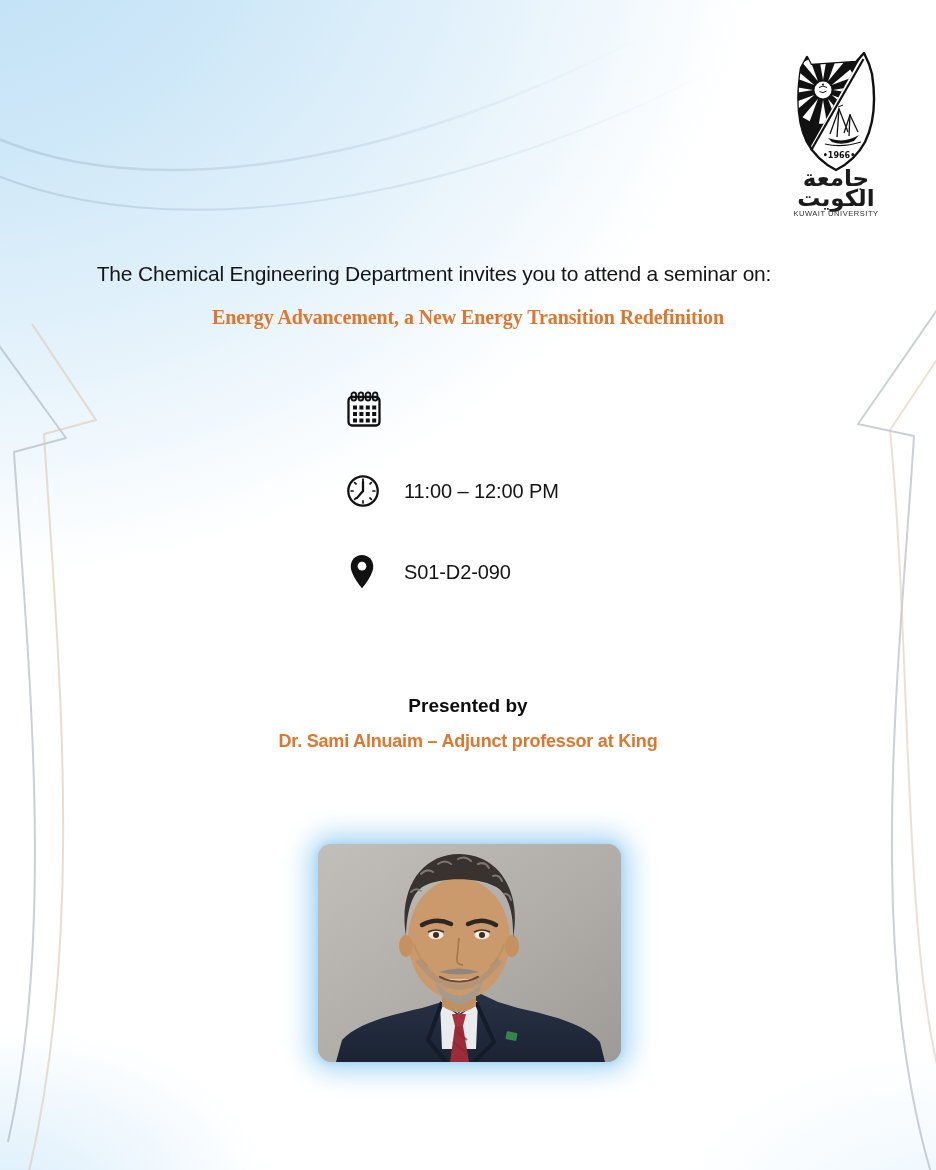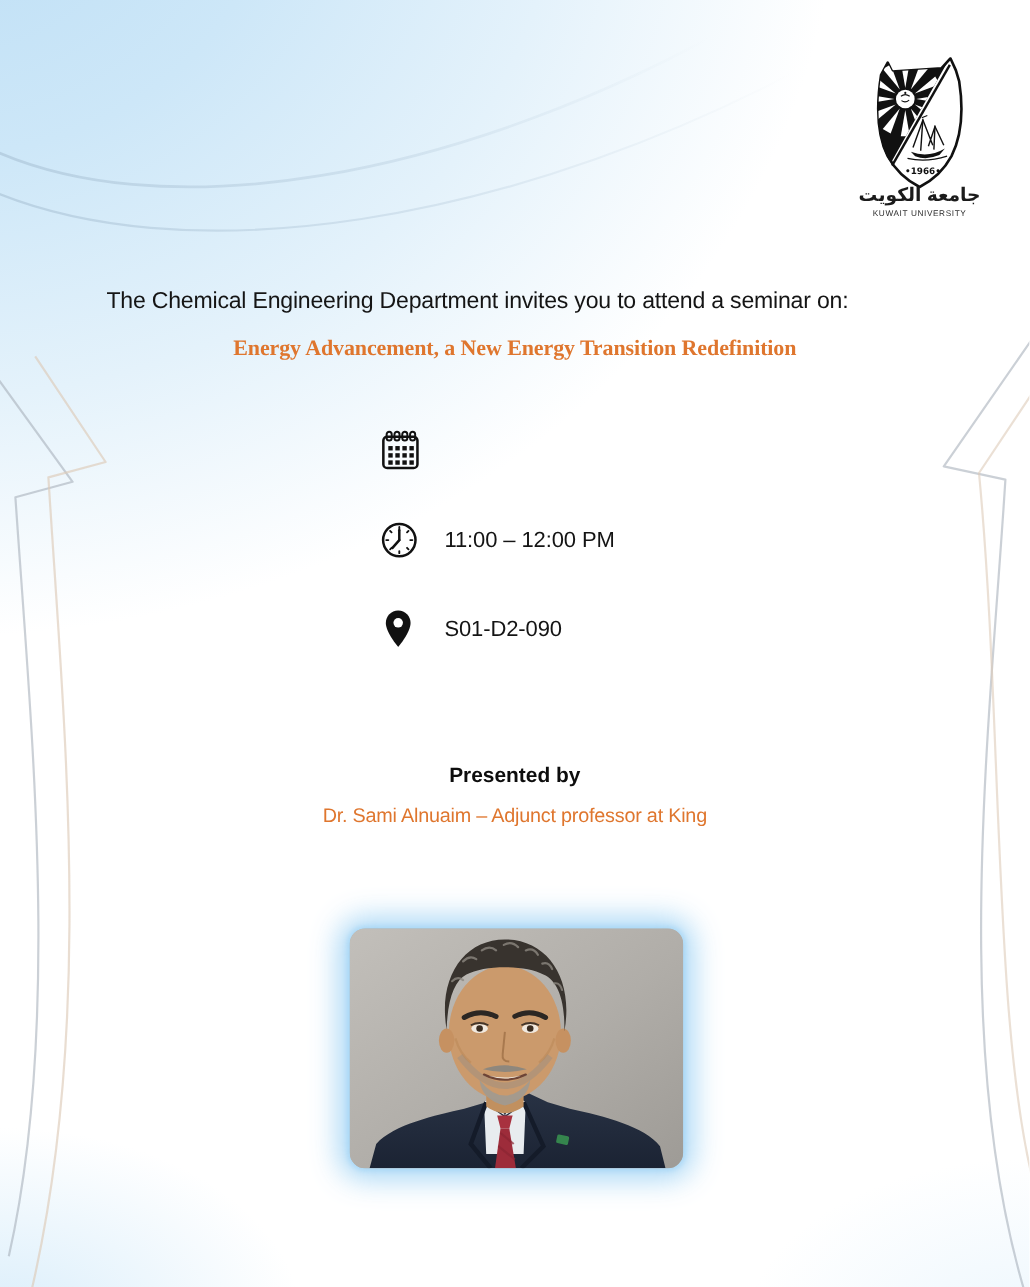--- a/index.html
+++ b/index.html
@@ -30,34 +30,34 @@
   .row{display:flex;align-items:center;margin-bottom:41px;height:40px;}
   .row .ic{width:42px;height:40px;flex:0 0 42px;display:flex;align-items:center;justify-content:flex-start;}
   .row .txt{margin-left:18px;font-size:20px;font-weight:500;color:#141414;letter-spacing:-.1px;white-space:nowrap;}
   
   .presented{
     position:absolute;left:0;top:695px;width:936px;text-align:center;
     font-size:19px;font-weight:700;color:#0d0d0d;
   }
   .pname{
     position:absolute;left:0;top:726px;width:936px;text-align:center;
-    font-size:18px;font-weight:400;color:#df762e;line-height:31px;letter-spacing:-.2px;
+    font-size:18px;font-weight:700;color:#df762e;line-height:31px;letter-spacing:-.2px;
   }
   
   .photo{
     position:absolute;left:318px;top:844px;width:303px;height:218px;
     border-radius:14px;overflow:hidden;
     box-shadow:0 0 26px 9px rgba(152,207,243,.85),0 0 5px 2px rgba(198,229,249,.9);
     background:#b2afaa;
   }
   .photo svg{display:block;}
   
   .logo{position:absolute;left:770px;top:52px;width:132px;text-align:center;}
   .logo .shield{display:block;margin:0 auto;}
-  .ar{margin-top:-6px;font-size:17px;font-weight:700;color:#1b1b1b;line-height:20px;}
+  .ar{margin-top:-6px;font-size:23px;font-weight:700;color:#1b1b1b;line-height:20px;}
   .en{margin-top:1px;font-size:7.5px;font-weight:400;letter-spacing:.55px;color:#2e2e2e;line-height:9px;}
 </style>
 </head>
 <body>
 
 <div class="canvas">
 
   <svg class="decor" width="936" height="1170" viewBox="0 0 936 1170">
     <defs>
       <linearGradient id="fadeArc" x1="0" y1="0" x2="1" y2="0">

